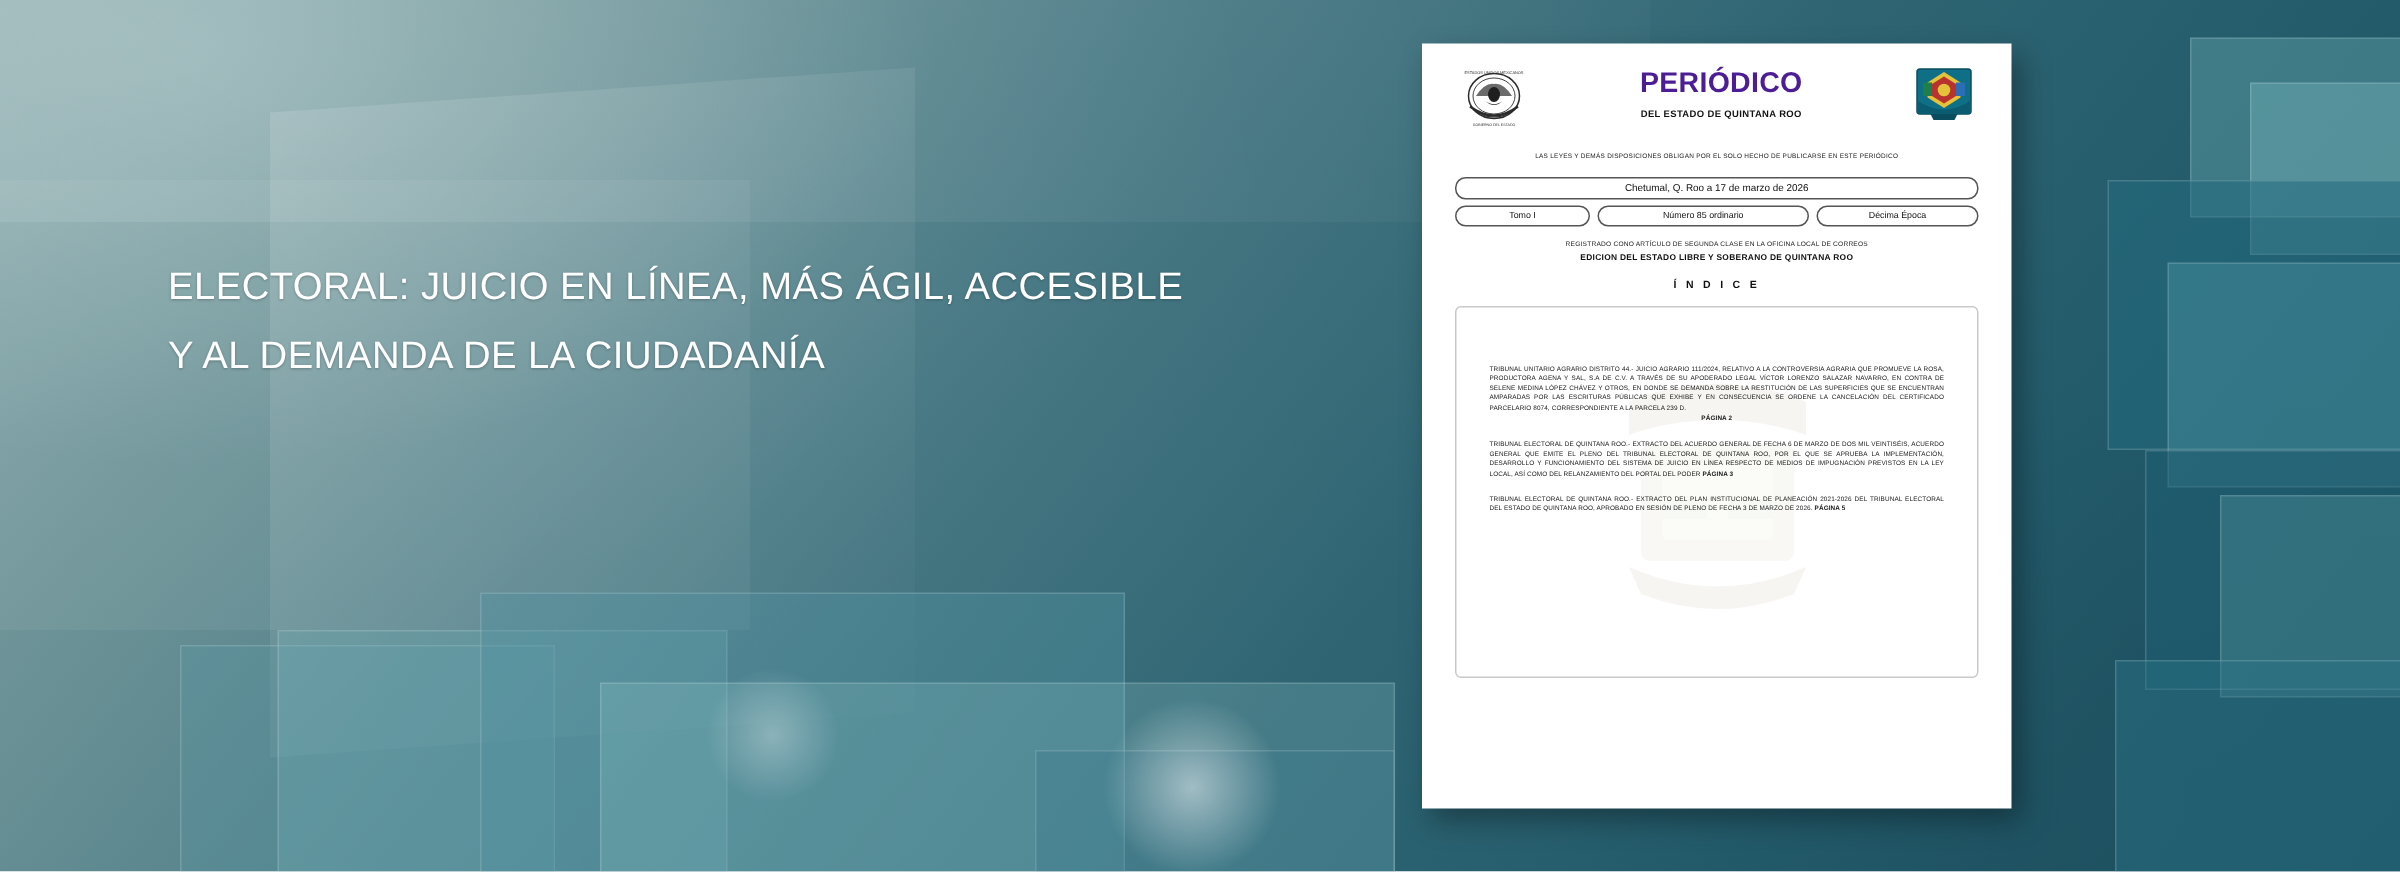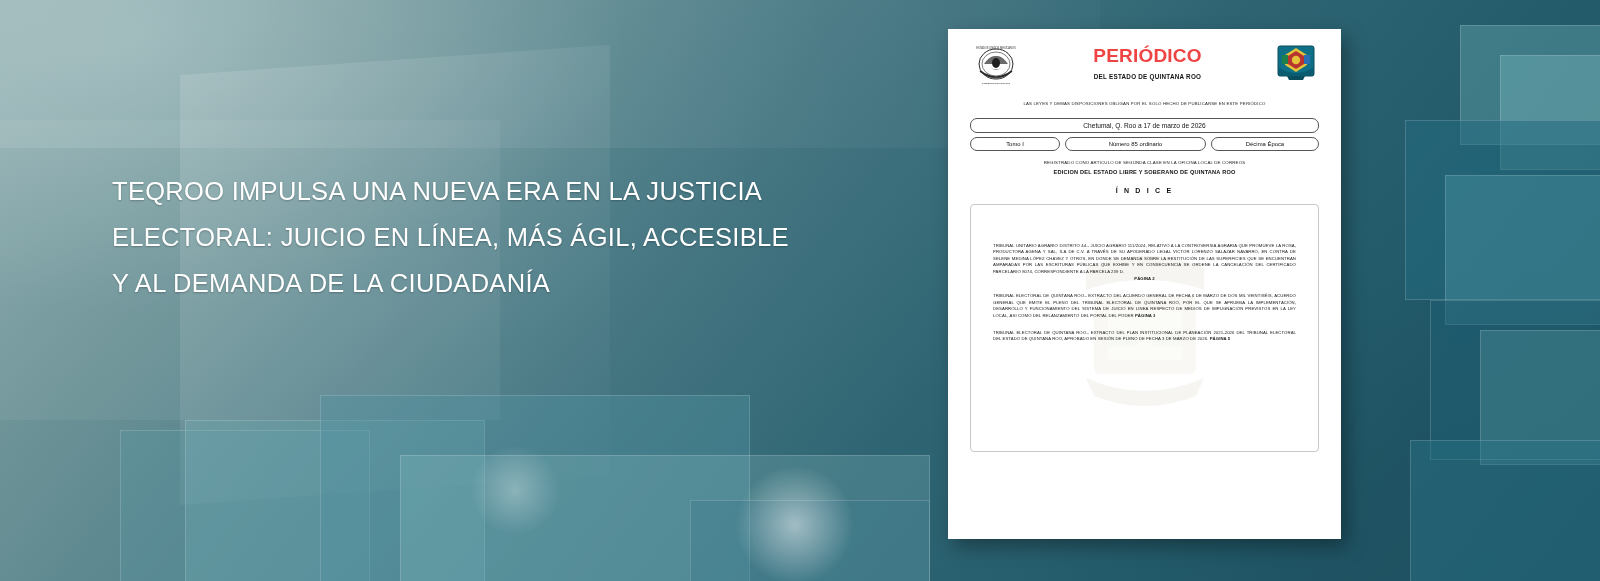--- a/index.html
+++ b/index.html
@@ -83,21 +83,21 @@
   .masthead { display: flex; align-items: flex-start; justify-content: space-between; }
   .seal {
     width: 52px; height: 46px; flex: 0 0 52px;
     display: flex; align-items: center; justify-content: center;
   }
   .seal svg { display: block; }
   .masthead-center { flex: 1; text-align: center; padding-top: 2px; }
   .mh-title {
     font-family: "Liberation Sans", sans-serif;
     font-weight: bold; font-size: 19px; line-height: 21px;
-    letter-spacing: .2px; color: #ef4444;
+    letter-spacing: .2px; color: #4c1d95;
   }
   .mh-sub {
     margin-top: 7px; font-size: 6.3px; font-weight: bold; letter-spacing: .25px; color: #111;
   }
   .crest {
     width: 46px; height: 40px; flex: 0 0 46px;
     display:flex; align-items:center; justify-content:center;
   }
 
   .legal-line {
@@ -164,21 +164,20 @@
   <div class="rect r-rt3"></div>
   <div class="rect r-rt4"></div>
   <div class="rect r-rb1"></div>
   <div class="rect r-rb2"></div>
   <div class="rect r-rb3"></div>
 
   <div class="glow g1"></div>
   <div class="glow g2"></div>
 
   <div id="headline">
-    <span>TEQROO IMPULSA UNA NUEVA ERA EN LA JUSTICIA</span>
     <span>ELECTORAL: JUICIO EN LÍNEA, MÁS ÁGIL, ACCESIBLE</span>
     <span>Y AL DEMANDA DE LA CIUDADANÍA</span>
   </div>
 
   <div id="doc">
     <div class="doc-inner">
 
       <div class="masthead">
         <div class="seal">
           <svg width="52" height="46" viewBox="0 0 52 46" aria-hidden="true">

